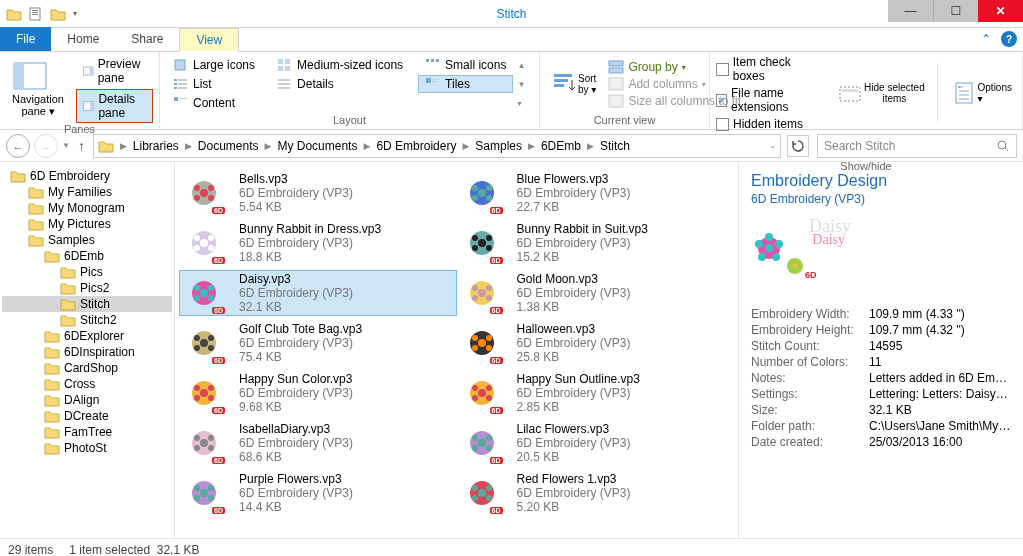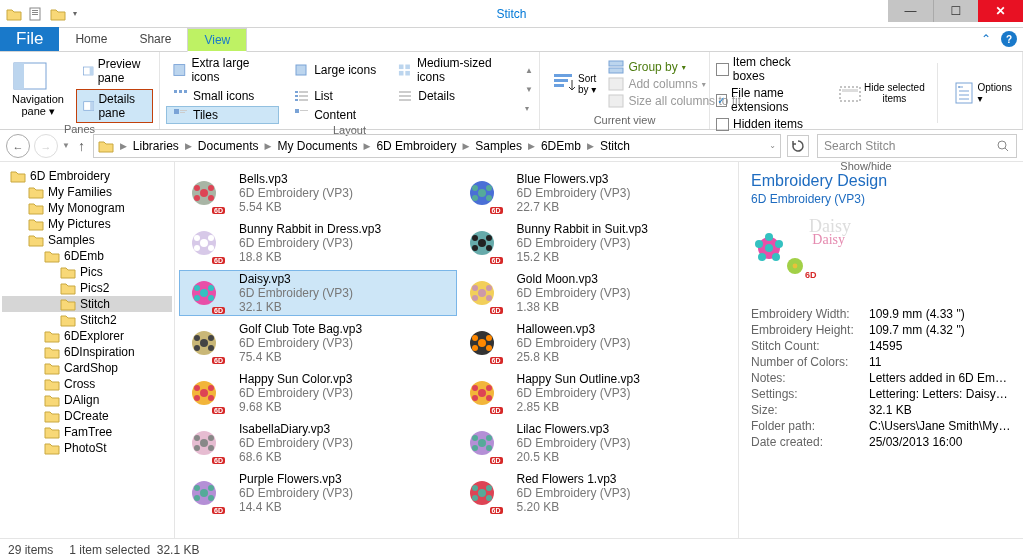--- a/index.html
+++ b/index.html
@@ -12,23 +12,23 @@
 .qat-dd { width: 10px; height: 20px; display: flex; align-items: center; justify-content: center; color: #666; font-size: 8px; }
 .title-center { position: absolute; left: 50%; transform: translateX(-50%); color: #0078d7; font-size: 12px; }
 .win-controls { position: absolute; right: 0; top: 0; display: flex; }
 .win-btn { width: 45px; height: 22px; display: flex; align-items: center; justify-content: center; font-size: 12px; }
 .win-btn.min { background: #c5c5c5; color: #333; }
 .win-btn.max { background: #c5c5c5; color: #333; border-left: 1px solid #aaa; }
 .win-btn.close { background: #e81123; color: #fff; font-weight: bold; }
 
 
 .ribbon-tabs { height: 24px; display: flex; align-items: flex-end; border-bottom: 1px solid #d4d4d4; position: relative; }
-.file-tab { background: #1979ca; color: #fff; height: 24px; padding: 0 16px; display: flex; align-items: center; font-size: 17px; }
+.file-tab { background: #1979ca; color: #fff; height: 24px; padding: 0 16px; display: flex; align-items: center; font-size: 12px; }
 .tab { height: 24px; padding: 0 16px; display: flex; align-items: center; font-size: 12px; color: #444; }
-.tab.active { border: 1px solid #d4d4d4; border-bottom: 1px solid #fff; background: #bef264; margin-bottom: -1px; color: #1979ca; }
+.tab.active { border: 1px solid #d4d4d4; border-bottom: 1px solid #fff; background: #fef9c3; margin-bottom: -1px; color: #1979ca; }
 .ribbon-right { position: absolute; right: 6px; top: 3px; display: flex; gap: 10px; align-items: center; }
 .help-icon { width: 16px; height: 16px; border-radius: 50%; background: #1979ca; color: #fff; display: flex; align-items: center; justify-content: center; font-size: 10px; font-weight: bold; }
 
 
 .ribbon-body { height: 78px; border-bottom: 1px solid #d4d4d4; display: flex; background: #fff; }
 .r-group { border-right: 1px solid #e5e5e5; padding: 2px 6px 0 6px; display: flex; flex-direction: column; }
 .r-group-content { flex: 1; display: flex; align-items: center; }
 .r-group-label { text-align: center; color: #666; font-size: 11px; height: 15px; }
 
 .nav-btn { display: flex; flex-direction: column; justify-content: center; padding: 2px 6px; }
@@ -174,26 +174,20 @@
           <span>Details pane</span>
         </div>
       </div>
     </div>
     <div class="r-group-label">Panes</div>
   </div>
 
   <div class="r-group" style="width:380px;">
     <div class="r-group-content">
       <div class="layout-grid">
-        <div class="layout-btn">
-            <svg class="layout-icon" viewBox="0 0 16 14">
-              <rect x="1" y="1" width="12" height="12" fill="#bcd5ee" stroke="#7aa3d6"></rect>
-            </svg>
-            <span>Extra large icons</span>
-          </div>
         <div class="layout-btn">
             <svg class="layout-icon" viewBox="0 0 16 14">
               <rect x="2" y="2" width="10" height="10" fill="#bcd5ee" stroke="#7aa3d6"></rect>
             </svg>
             <span>Large icons</span>
           </div>
         <div class="layout-btn">
             <svg class="layout-icon" viewBox="0 0 16 14">
               <rect x="1" y="1" width="5" height="5" fill="#bcd5ee"></rect>
               <rect x="8" y="1" width="5" height="5" fill="#bcd5ee"></rect>

